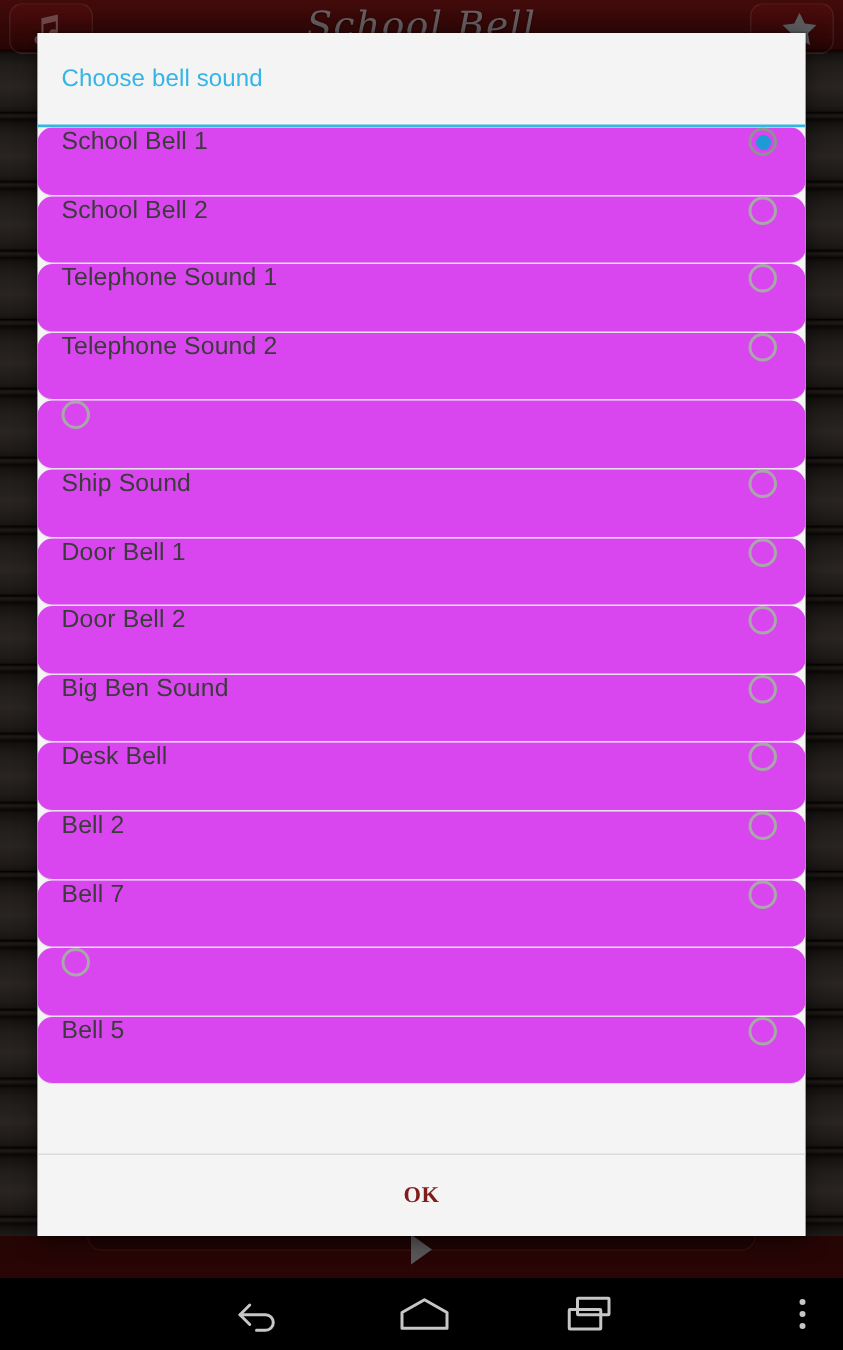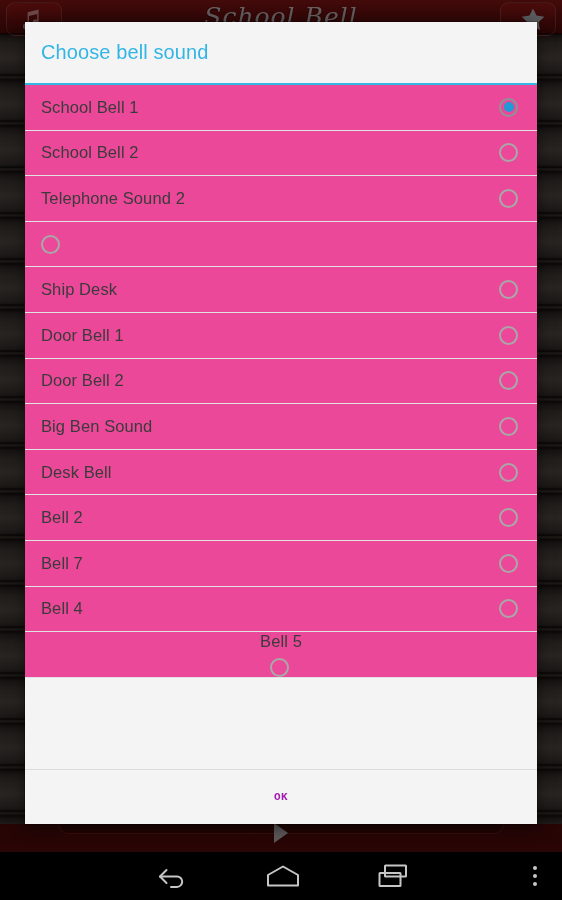--- a/index.html
+++ b/index.html
@@ -169,44 +169,45 @@
     flex: 0 0 auto;
     height: 63px;
     box-sizing: border-box;
     padding: 0 16px;
     display: flex;
     align-items: center;
     border-bottom: 2px solid #33b5e5;
     background: #f4f4f4;
   }
   .dlg-title {
-    font-size: 20px;
+    font-size: 16px;
     color: #33b5e5;
     font-weight: 400;
     letter-spacing: 0.1px;
     text-align: center;
   }
 
   .dlg-list {
     flex: 1 1 auto;
     overflow: hidden;
     background: #f4f4f4;
   }
 
   .list-row {
     position: relative;
     height: 45.6px;
     box-sizing: border-box;
     display: flex;
-    align-items: center;
+    align-items: flex-start;
     padding: 0 16px 0 16px;
-    background: #ec4899;
+    background: #d946ef;
     border-bottom: 1px solid #e2e2e2;
-  }
-  .list-row:last-child { border-bottom: 1px solid #e2e2e2; flex-direction: column; }
+    border-radius: 10px;
+  }
+  .list-row:last-child { border-bottom: 1px solid #e2e2e2; }
   .list-label {
     flex: 1 1 auto;
     font-size: 16.5px;
     color: #3b3b3b;
     letter-spacing: 0.1px;
     white-space: nowrap;
     overflow: hidden;
     text-overflow: ellipsis;
   }
   .radio {
@@ -236,28 +237,28 @@
   .dlg-footer {
     flex: 0 0 auto;
     height: 54px;
     border-top: 1px solid #dcdcdc;
     display: flex;
     align-items: center;
     justify-content: center;
     background: #f4f4f4;
   }
   .ok-btn {
-    font-size: 11px;
+    font-size: 15px;
     font-weight: bold;
-    color: #a21caf;
+    color: #7f1d1d;
     letter-spacing: 0.4px;
     background: transparent;
     border: none;
     padding: 8px 26px;
-    font-family: Liberation Mono, monospace;
+    font-family: Liberation Serif, serif;
     cursor: pointer;
   }
 
   
   .navbar {
     position: absolute;
     left: 0;
     top: 852px;
     width: 562px;
     height: 48px;
@@ -339,28 +340,32 @@
     <div class="dlg-list" id="option-list">
         <div class="list-row">
           <span class="list-label">School Bell 1</span>
           <span class="radio checked"></span>
         </div>
         <div class="list-row">
           <span class="list-label">School Bell 2</span>
           <span class="radio"></span>
         </div>
         <div class="list-row">
+          <span class="list-label">Telephone Sound 1</span>
+          <span class="radio"></span>
+        </div>
+        <div class="list-row">
           <span class="list-label">Telephone Sound 2</span>
           <span class="radio"></span>
         </div>
         <div class="list-row">
           <span class="radio"></span>
         </div>
         <div class="list-row">
-          <span class="list-label">Ship Desk</span>
+          <span class="list-label">Ship Sound</span>
           <span class="radio"></span>
         </div>
         <div class="list-row">
           <span class="list-label">Door Bell 1</span>
           <span class="radio"></span>
         </div>
         <div class="list-row">
           <span class="list-label">Door Bell 2</span>
           <span class="radio"></span>
         </div>
@@ -374,21 +379,20 @@
         </div>
         <div class="list-row">
           <span class="list-label">Bell 2</span>
           <span class="radio"></span>
         </div>
         <div class="list-row">
           <span class="list-label">Bell 7</span>
           <span class="radio"></span>
         </div>
         <div class="list-row">
-          <span class="list-label">Bell 4</span>
           <span class="radio"></span>
         </div>
         <div class="list-row">
           <span class="list-label">Bell 5</span>
           <span class="radio"></span>
         </div>
       </div>
 
     <div class="dlg-footer">
       <button class="ok-btn">OK</button>

